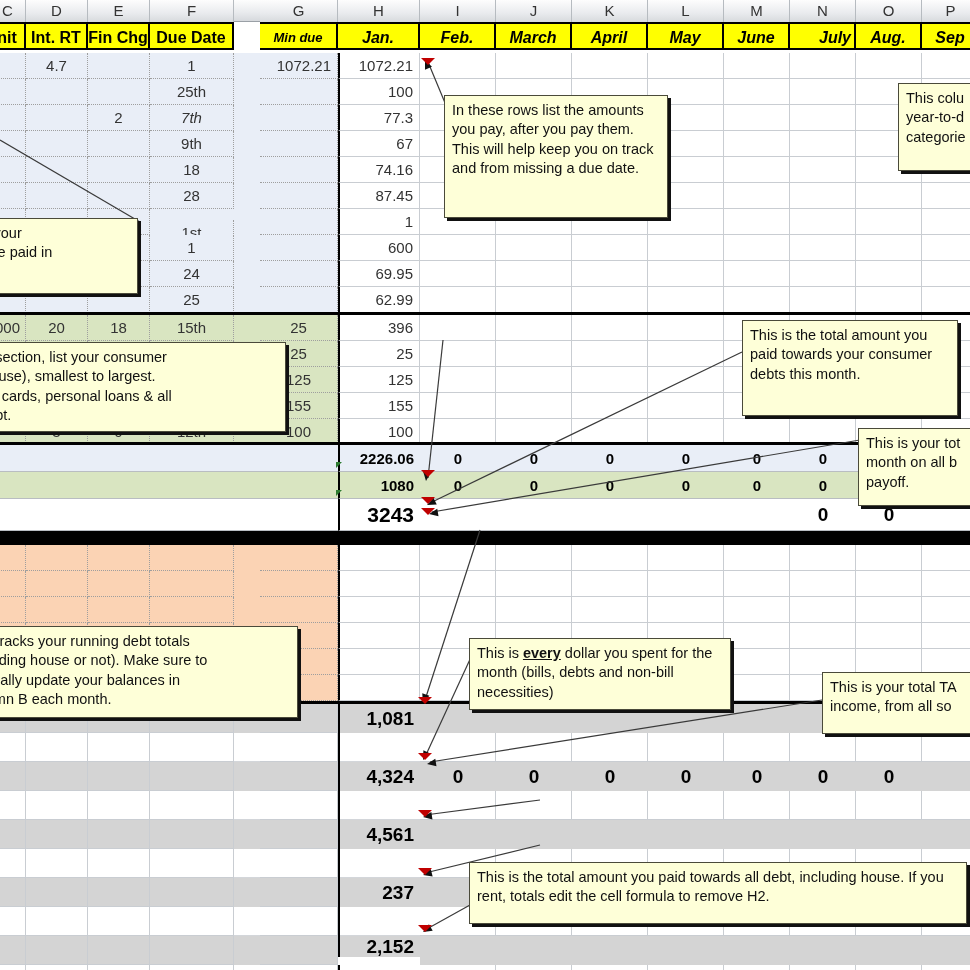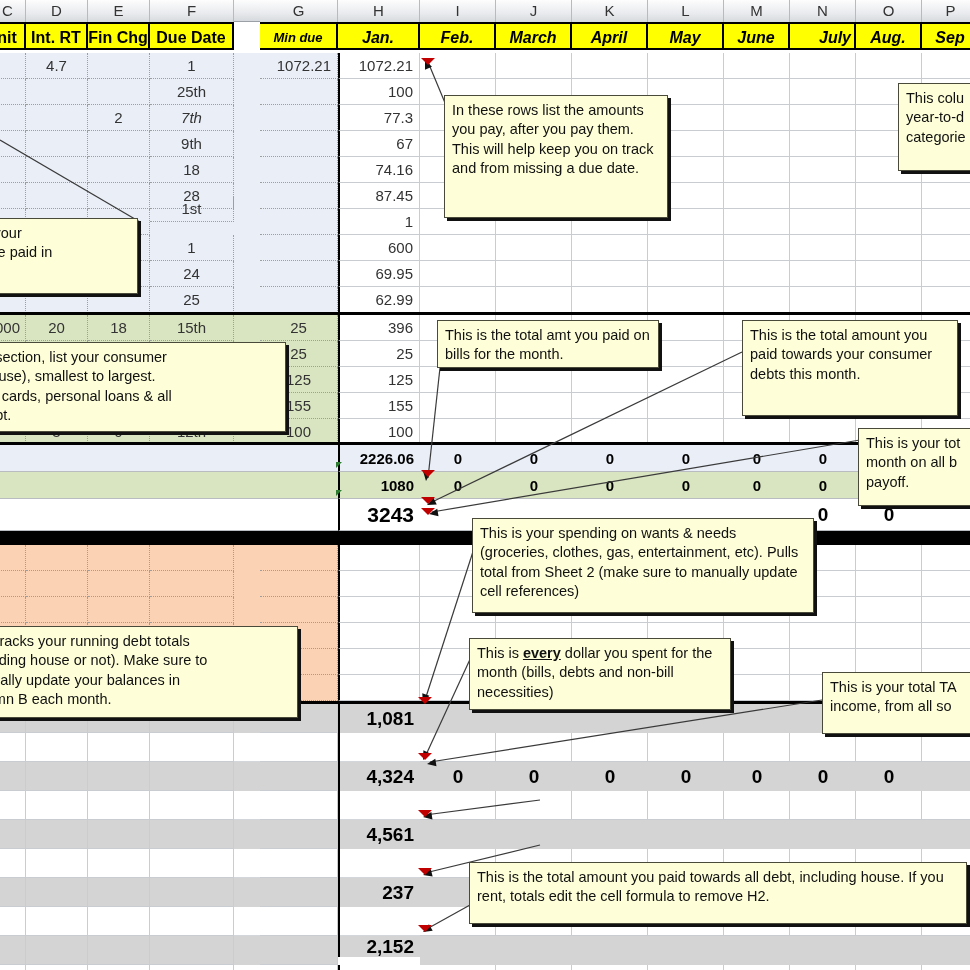--- a/index.html
+++ b/index.html
@@ -196,21 +196,21 @@
     <div class="cell white bthin" style="left: 572px; top: 183px; width: 76px; height: 26px;"></div>
     <div class="cell white bthin" style="left: 648px; top: 183px; width: 76px; height: 26px;"></div>
     <div class="cell white bthin" style="left: 724px; top: 183px; width: 66px; height: 26px;"></div>
     <div class="cell white bthin" style="left: 790px; top: 183px; width: 66px; height: 26px;"></div>
     <div class="cell white bthin" style="left: 856px; top: 183px; width: 66px; height: 26px;"></div>
     <div class="cell white bthin" style="left: 922px; top: 183px; width: 58px; height: 26px;"></div>
     <div class="band" style="left: 0px; top: 209px; width: 338px; height: 26px; background: rgb(233, 238, 247);"></div>
     <div class="cell bdot " style="left: -10px; top: 209px; width: 36px; height: 26px;"></div>
     <div class="cell bdot ctr" style="left: 26px; top: 209px; width: 62px; height: 26px;"></div>
     <div class="cell bdot ctr" style="left: 88px; top: 209px; width: 62px; height: 26px;"></div>
-    <div class="cell bdot ctr" style="left: 150px; top: 196px; width: 84px; height: 26px; text-align: center;">1st</div>
+    <div class="cell bdot ctr" style="left: 150px; top: 220px; width: 84px; height: 26px; text-align: center;">1st</div>
     <div class="cell bdot " style="left: 260px; top: 209px; width: 78px; height: 26px;"></div>
     <div class="cell white bthin" style="left: 338px; top: 209px; width: 82px; height: 26px; border-left: 2px solid rgb(0, 0, 0);">1</div>
     <div class="cell white bthin" style="left: 420px; top: 209px; width: 76px; height: 26px;"></div>
     <div class="cell white bthin" style="left: 496px; top: 209px; width: 76px; height: 26px;"></div>
     <div class="cell white bthin" style="left: 572px; top: 209px; width: 76px; height: 26px;"></div>
     <div class="cell white bthin" style="left: 648px; top: 209px; width: 76px; height: 26px;"></div>
     <div class="cell white bthin" style="left: 724px; top: 209px; width: 66px; height: 26px;"></div>
     <div class="cell white bthin" style="left: 790px; top: 209px; width: 66px; height: 26px;"></div>
     <div class="cell white bthin" style="left: 856px; top: 209px; width: 66px; height: 26px;"></div>
     <div class="cell white bthin" style="left: 922px; top: 209px; width: 58px; height: 26px;"></div>
@@ -651,28 +651,26 @@
     <div class="note" style="left: -62px; top: 218px; width: 200px; height: 76px;">
       <div>, insert your</div>
       <div>t must be paid in</div>
     </div>
     <div class="note" style="left: -66px; top: 342px; width: 352px; height: 90px;">
       <div>e green section, list your consumer</div>
       <div>s (not house), smallest to largest.</div>
       <div>de credit cards, personal loans &amp; all</div>
       <div>umer debt.</div>
     </div>
-    <div class="note" style="left: 437px; top: 320px; width: 222px; height: 48px;">This is the total amt you paid on bills for the month.</div>
     <div class="note" style="left: 742px; top: 320px; width: 216px; height: 96px;">This is the total amount you paid towards your consumer debts this month.</div>
     <div class="note" style="left: 858px; top: 428px; width: 130px; height: 78px;">
       <div>This is your tot</div>
       <div>month on all b</div>
       <div>payoff.</div>
     </div>
-    <div class="note" style="left: 472px; top: 518px; width: 342px; height: 95px;">This is your spending on wants &amp; needs (groceries, clothes, gas, entertainment, etc). Pulls total from Sheet 2 (make sure to manually update cell references)</div>
     <div class="note" style="left: -44px; top: 626px; width: 342px; height: 92px;">
       <div>This tracks your running debt totals</div>
       <div>(including house or not). Make sure to</div>
       <div>manually update your balances in</div>
       <div>Column B each month.</div>
     </div>
     <div class="note" style="left: 469px; top: 638px; width: 262px; height: 72px;"><span>This is </span><b><u>every</u></b><span> dollar you spent for the month (bills, debts and non-bill necessities)</span></div>
     <div class="note" style="left: 822px; top: 672px; width: 166px; height: 62px;">
       <div>This is your total TA</div>
       <div>income, from all so</div>

